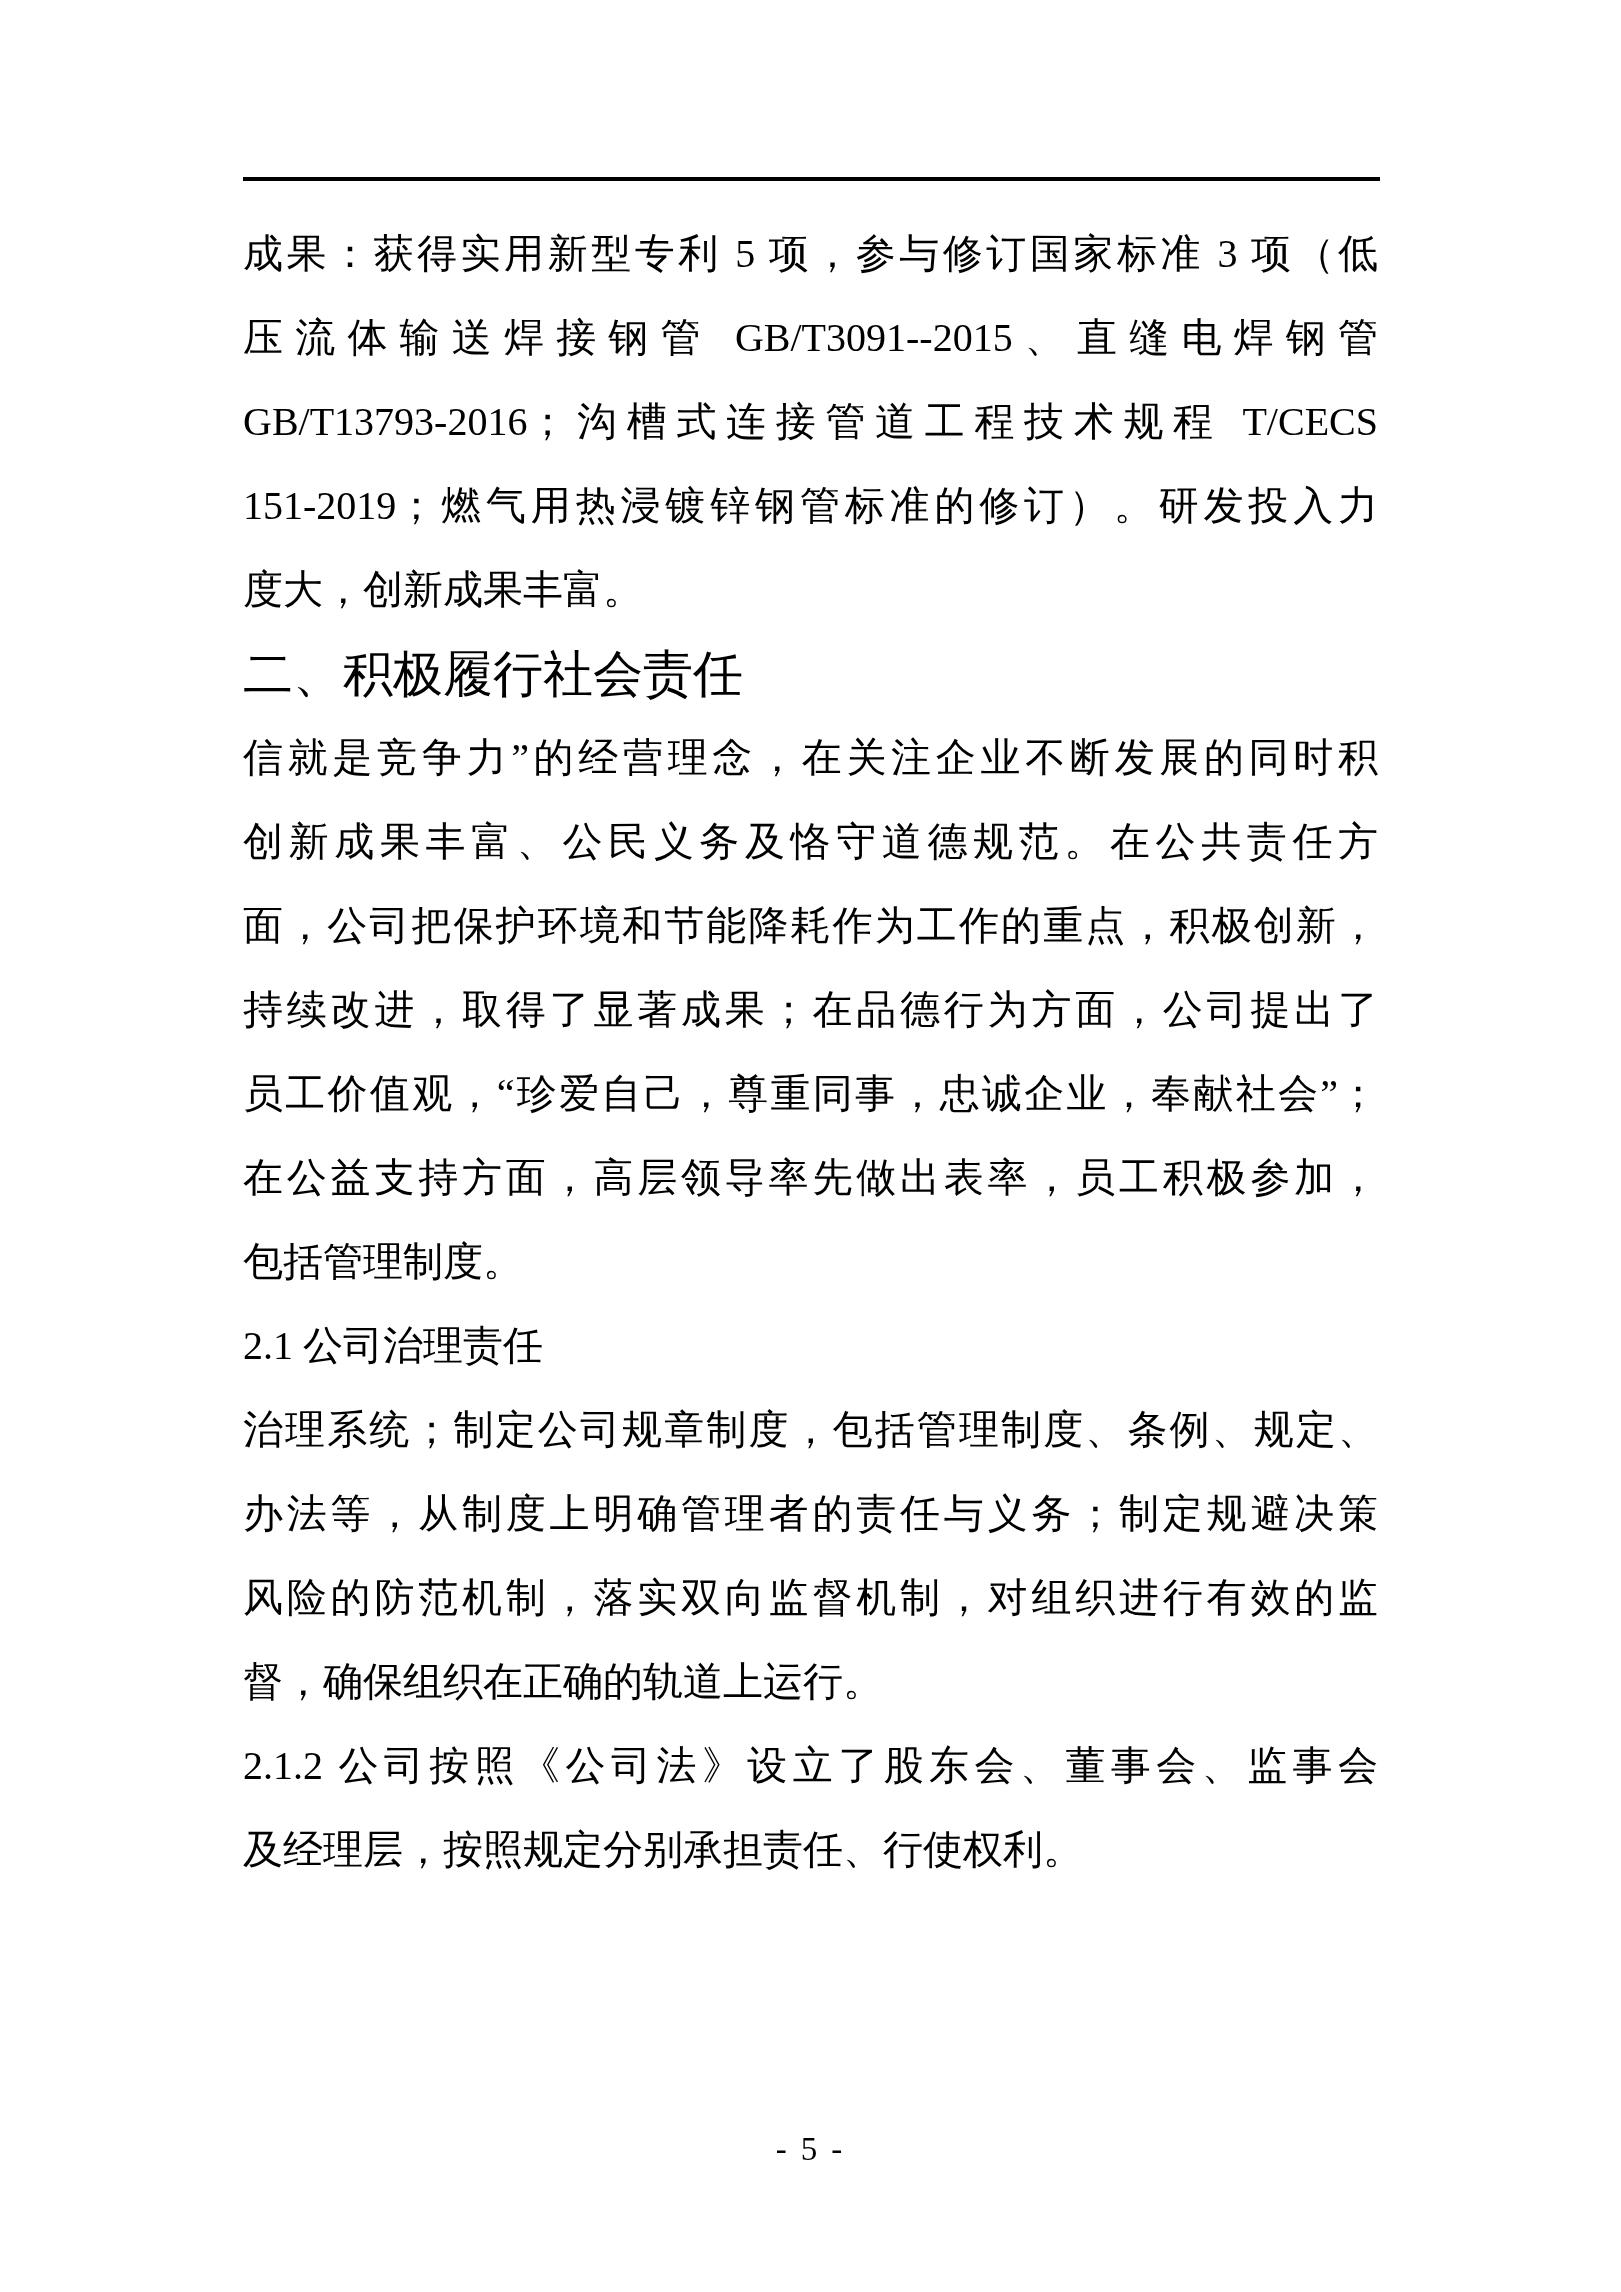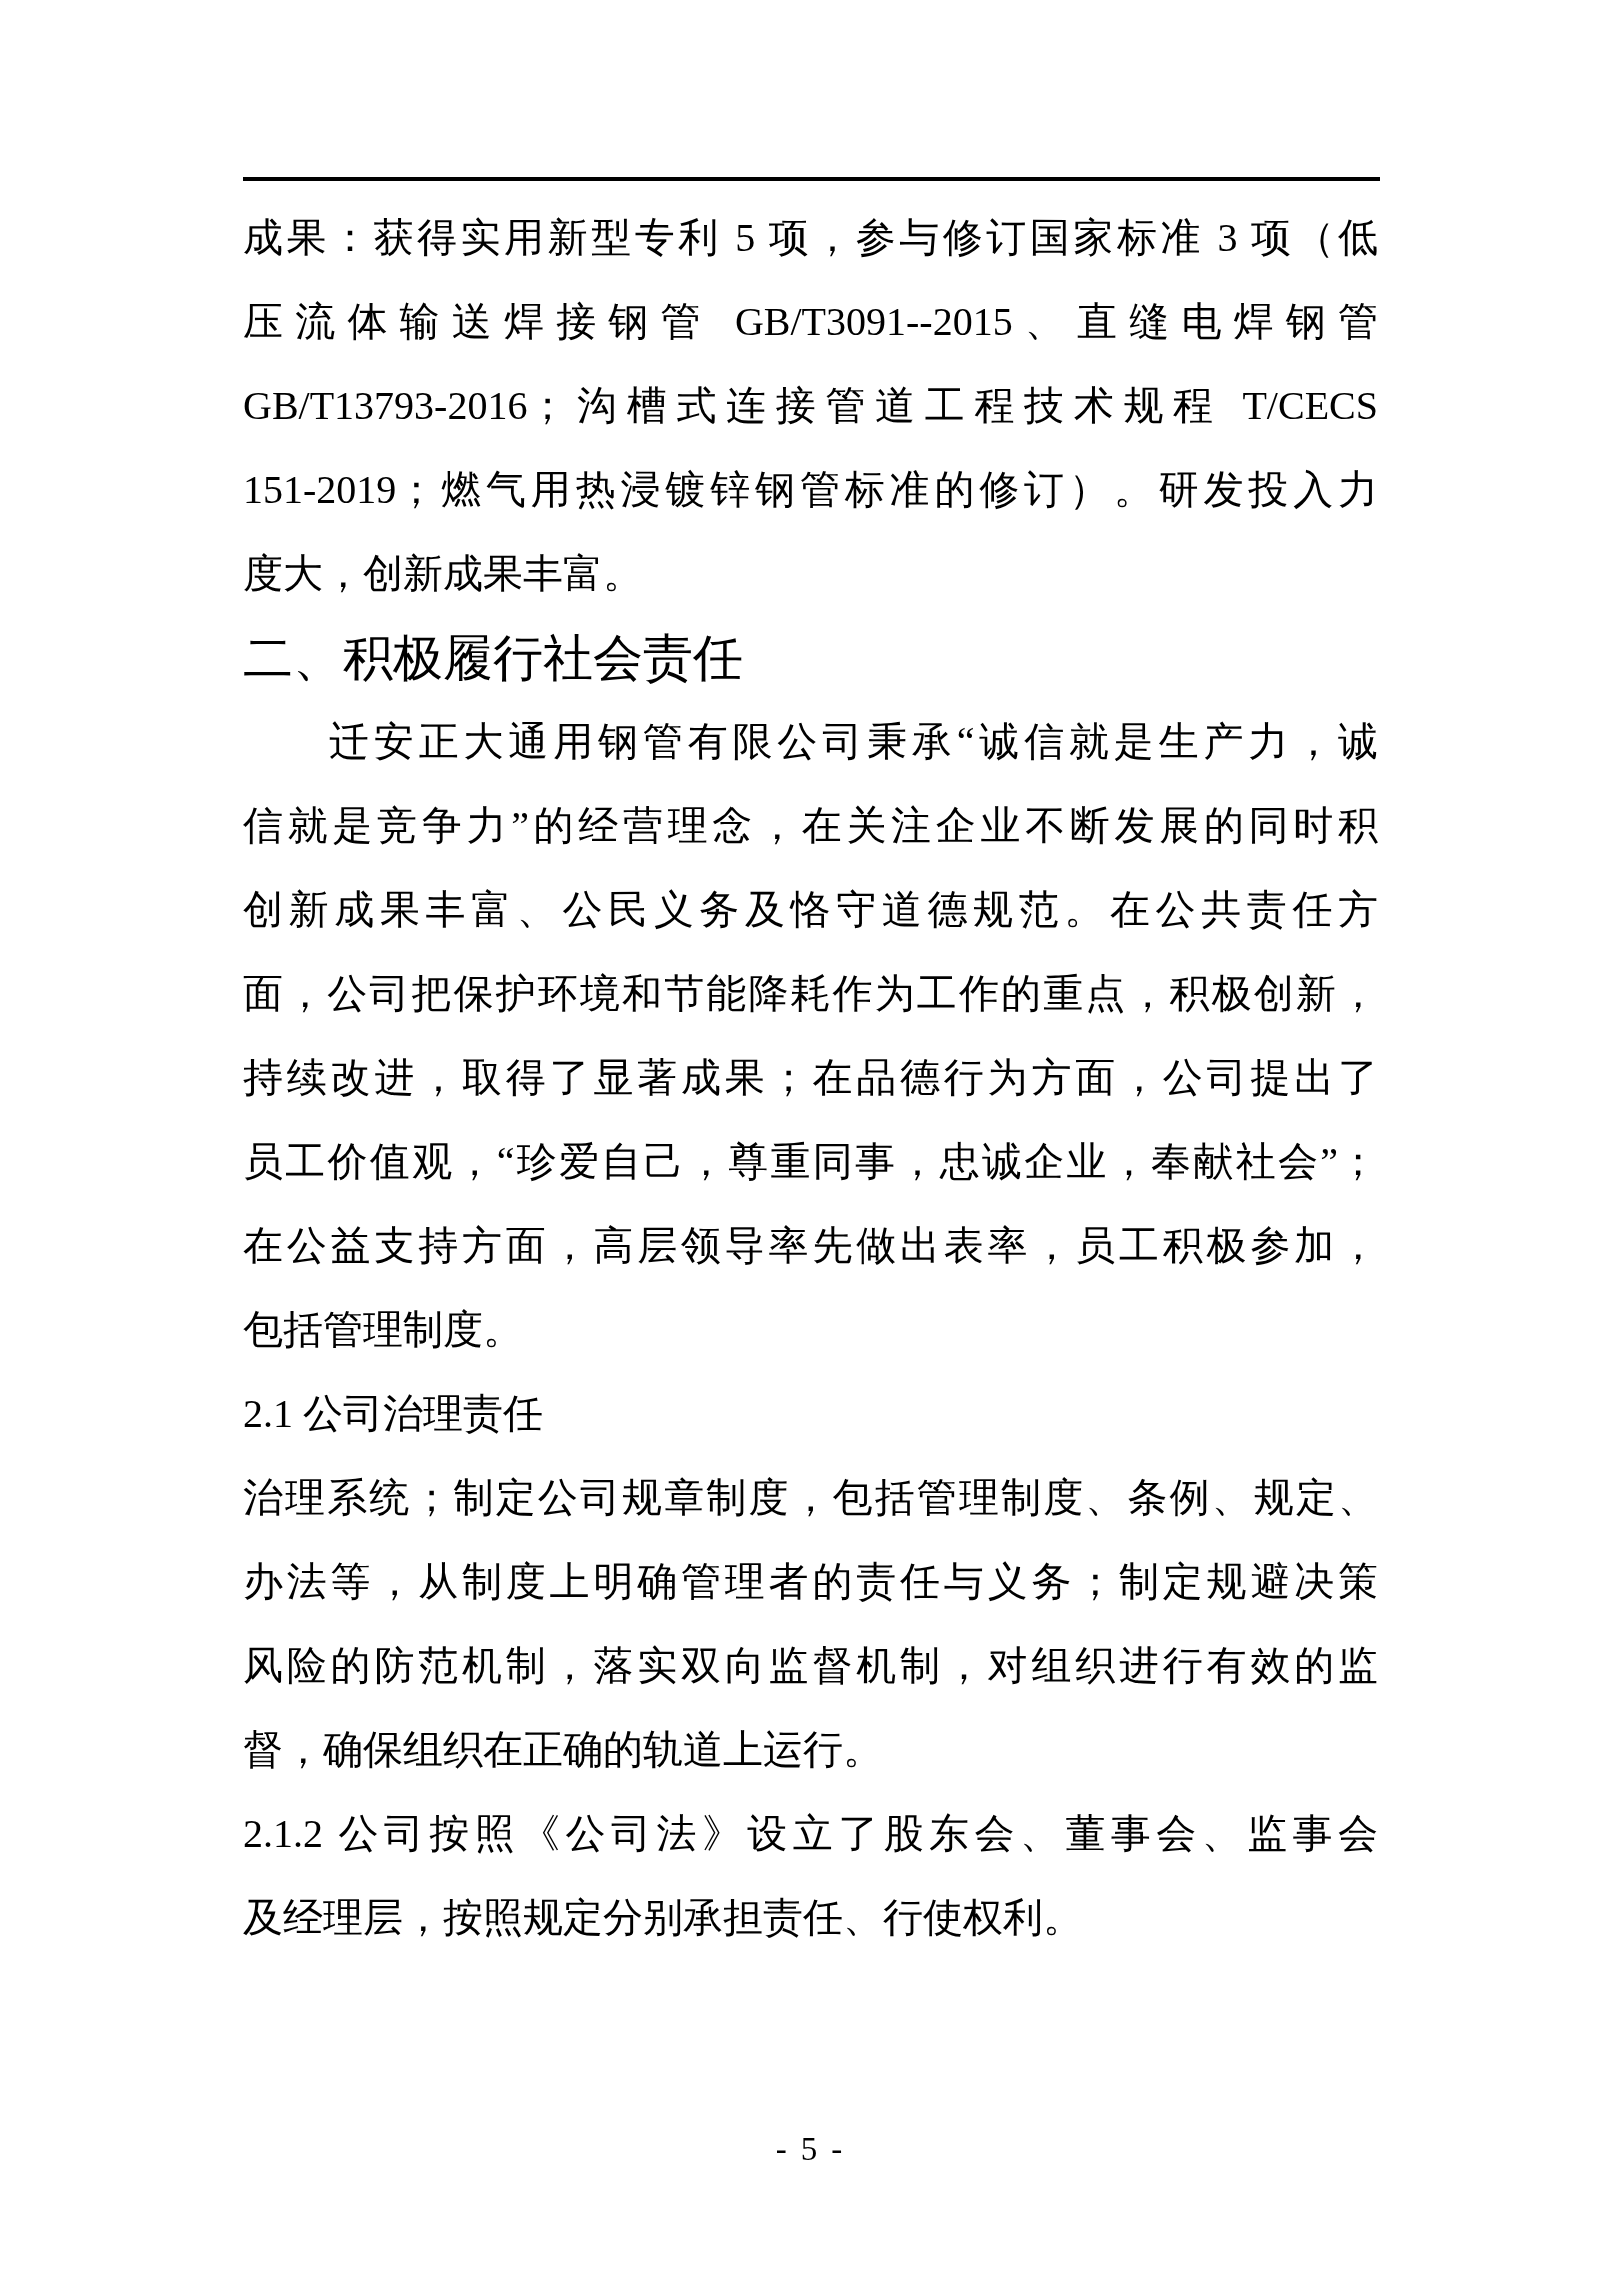--- a/index.html
+++ b/index.html
@@ -27,21 +27,21 @@
     position: absolute;
     left: 243px;
     top: 177px;
     width: 1137px;
     height: 3.9px;
     background: #000000;
   }
   .content {
     position: absolute;
     left: 243px;
-    top: 196px;
+    top: 212px;
     width: 1135px;
   }
   .line {
     height: 84px;
     line-height: 84px;
     font-size: 40px;
     overflow: hidden;
     white-space: pre-wrap;
     text-align: left;
   }
@@ -76,21 +76,20 @@
 
   <div class="header-rule"></div>
 
   <div class="content">
     <div class="line justify">成果：获得实用新型专利 5 项，参与修订国家标准 3 项（低</div>
     <div class="line justify">压流体输送焊接钢管 GB/T3091--2015、直缝电焊钢管</div>
     <div class="line justify">GB/T13793-2016；沟槽式连接管道工程技术规程 T/CECS</div>
     <div class="line justify">151-2019；燃气用热浸镀锌钢管标准的修订）。研发投入力</div>
     <div class="line">度大，创新成果丰富。</div>
     <div class="line heading">二、积极履行社会责任</div>
-    <div class="line justify indent">迁安正大通用钢管有限公司秉承“诚信就是生产力，诚</div>
     <div class="line justify">信就是竞争力”的经营理念，在关注企业不断发展的同时积</div>
     <div class="line justify">创新成果丰富、公民义务及恪守道德规范。在公共责任方</div>
     <div class="line justify">面，公司把保护环境和节能降耗作为工作的重点，积极创新，</div>
     <div class="line justify">持续改进，取得了显著成果；在品德行为方面，公司提出了</div>
     <div class="line justify">员工价值观，“珍爱自己，尊重同事，忠诚企业，奉献社会”；</div>
     <div class="line justify">在公益支持方面，高层领导率先做出表率，员工积极参加，</div>
     <div class="line">包括管理制度。</div>
     <div class="line">2.1 公司治理责任</div>
     <div class="line justify">治理系统；制定公司规章制度，包括管理制度、条例、规定、</div>
     <div class="line justify">办法等，从制度上明确管理者的责任与义务；制定规避决策</div>

